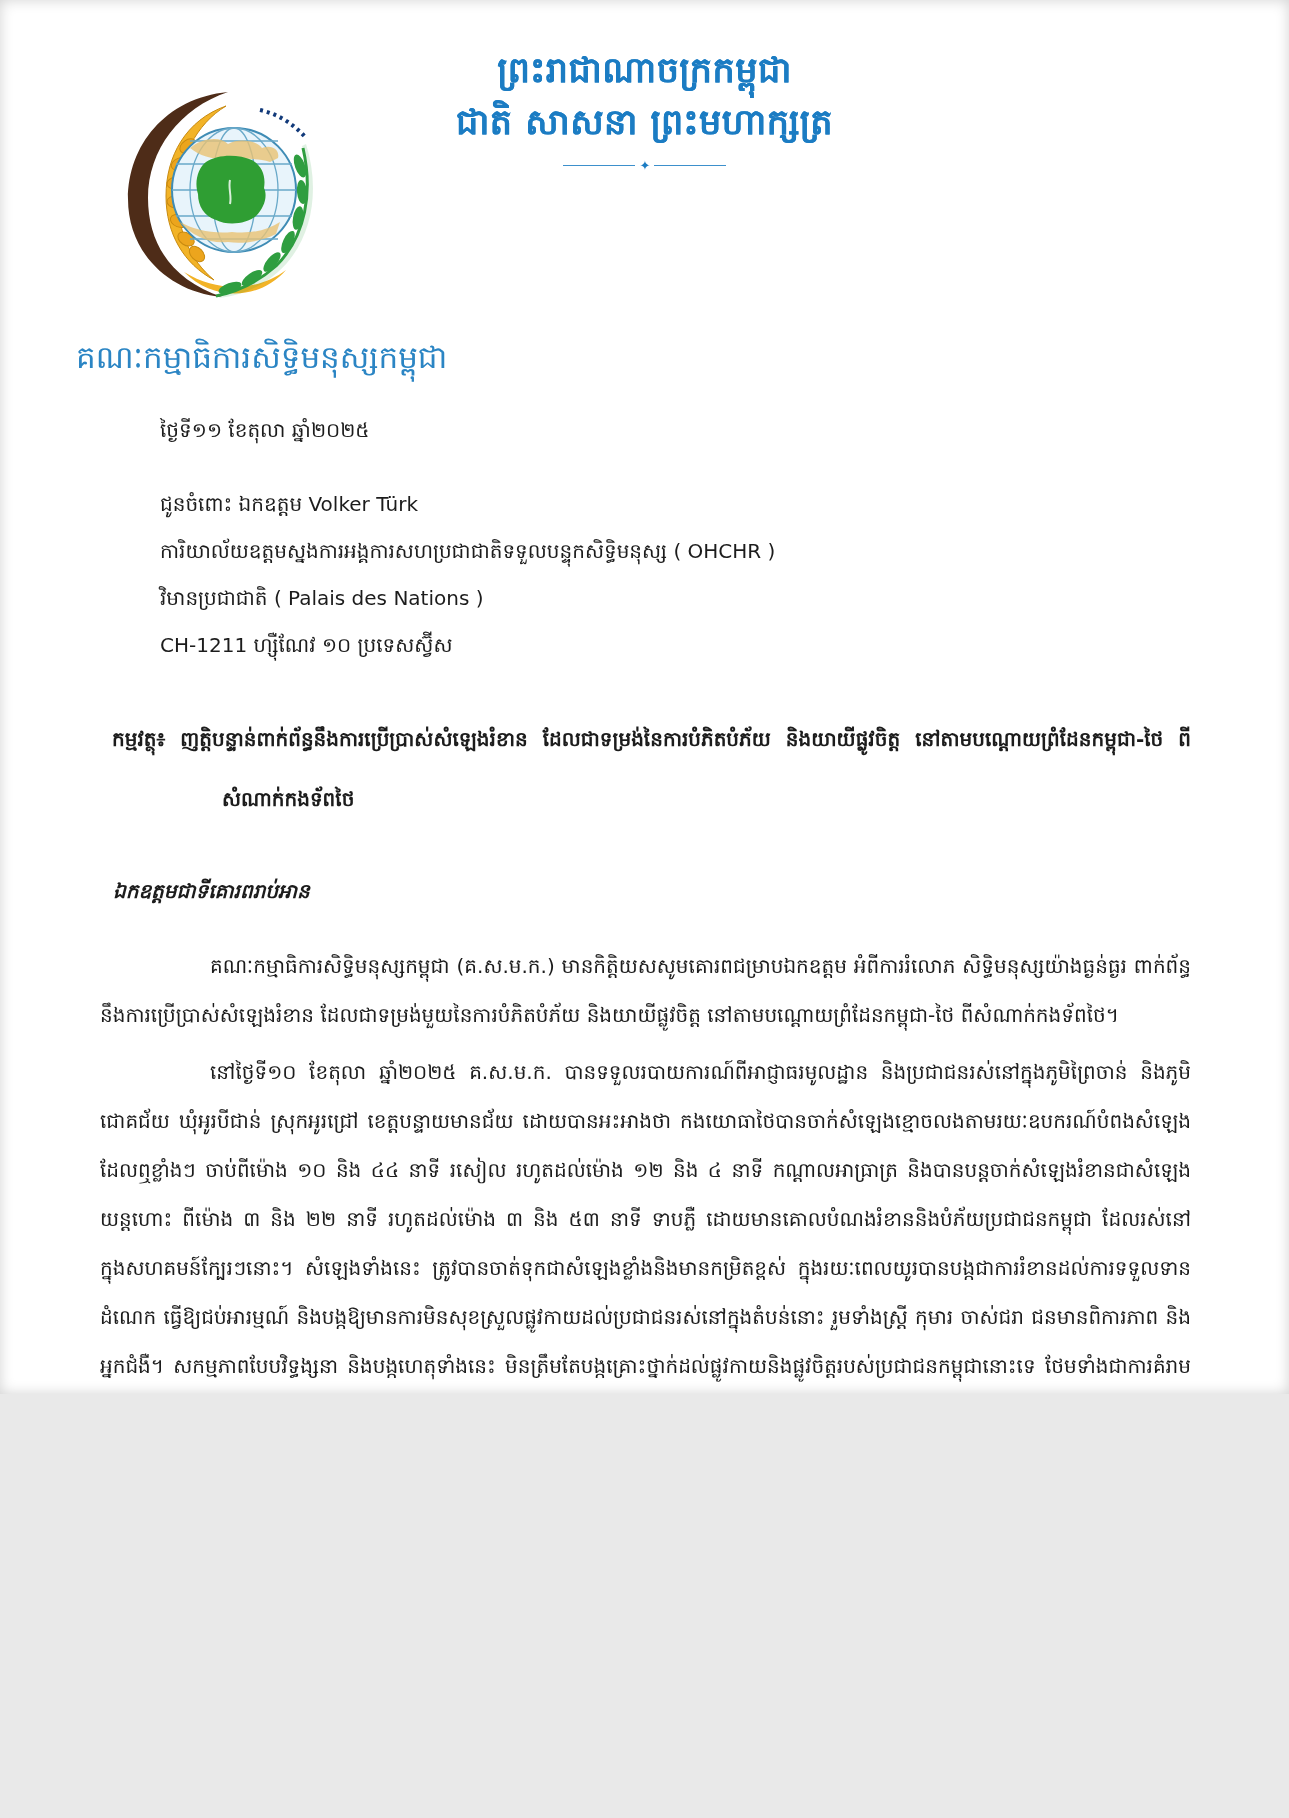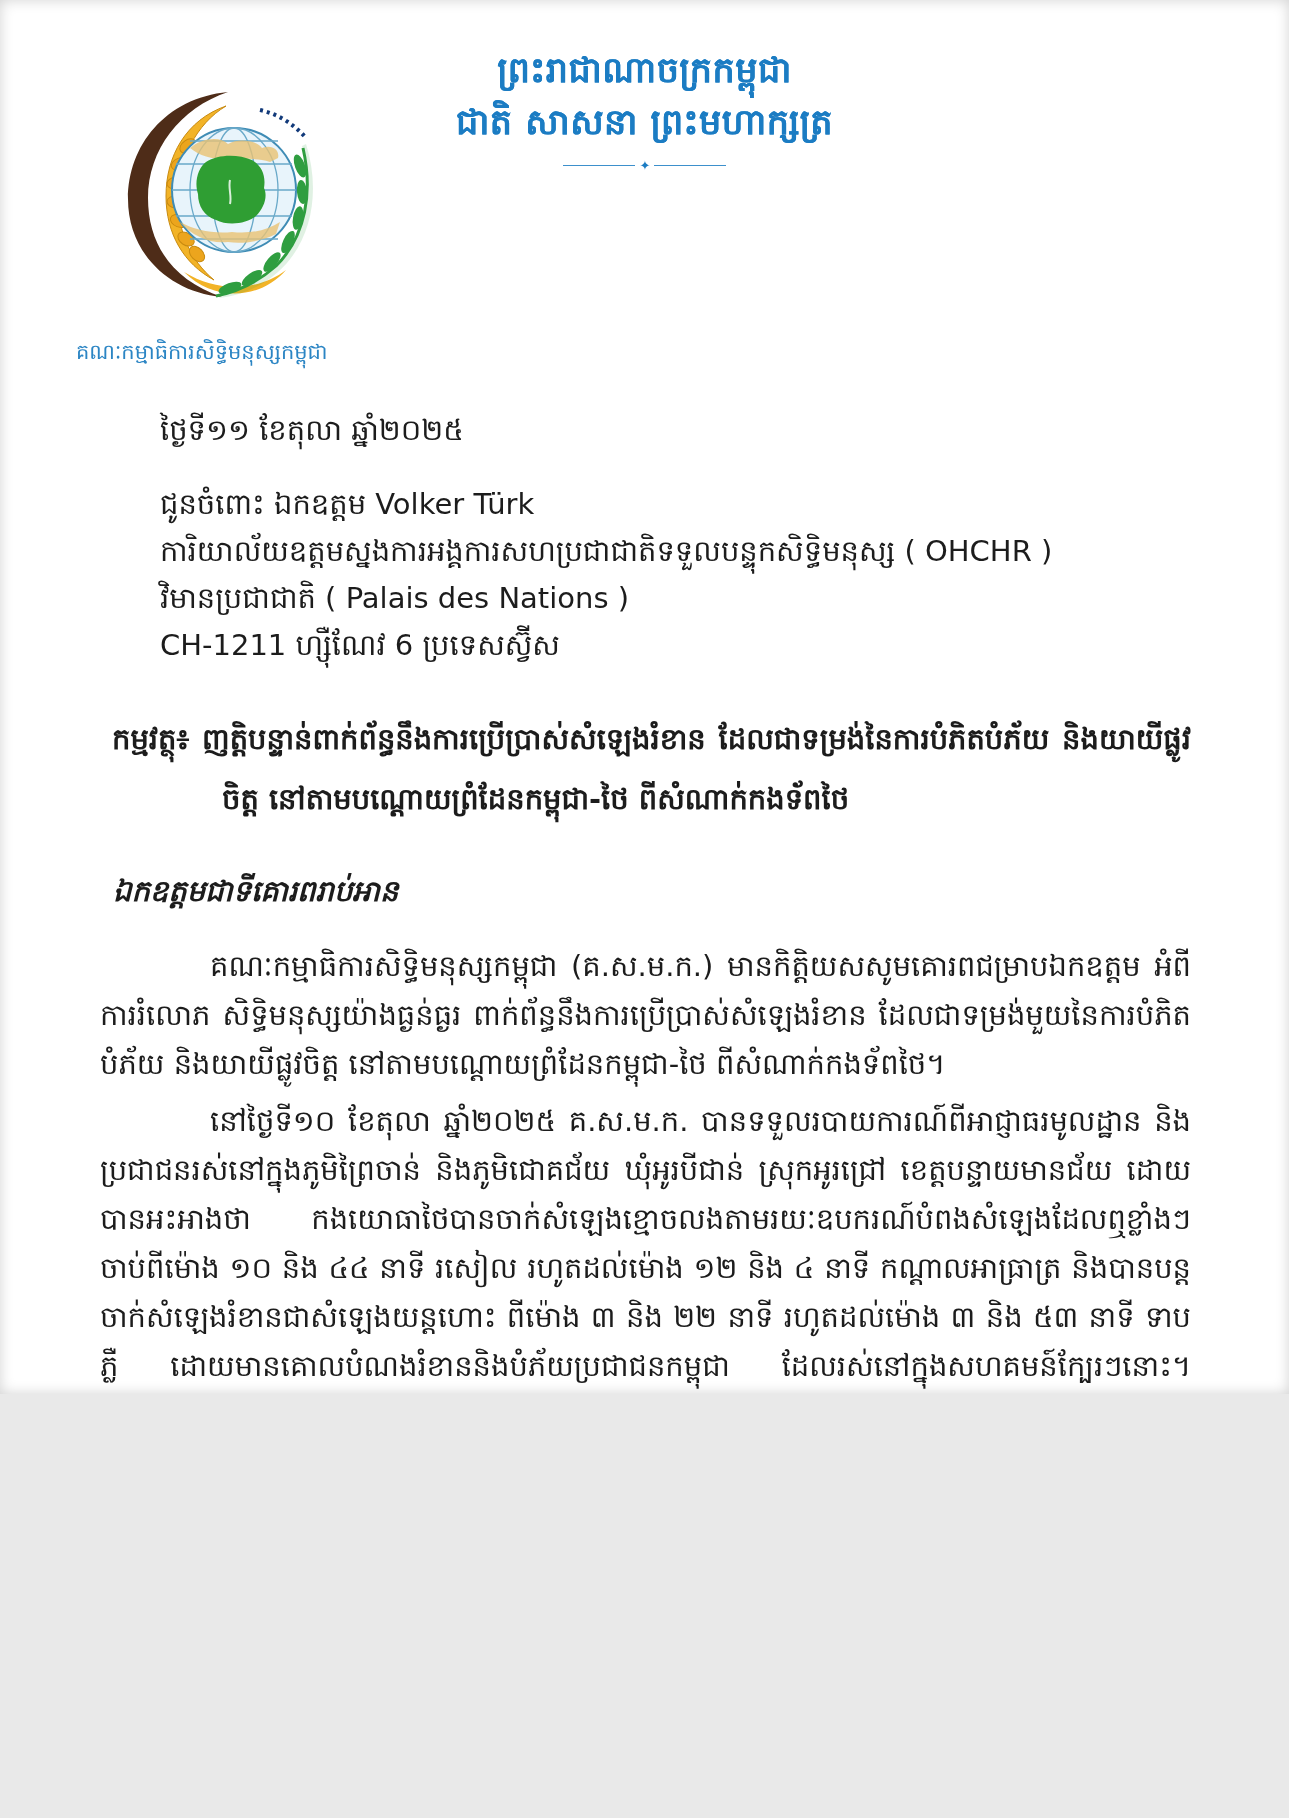--- a/index.html
+++ b/index.html
@@ -29,26 +29,26 @@
     display:flex;align-items:center;justify-content:center;
     color:#1b7cc3;
   }
   .ornament .line{width:72px;height:0;border-top:1.6px solid #1b7cc3;opacity:.85;}
   .ornament .knot{font-size:13px;margin:0 5px;letter-spacing:-1px;}
   
   .logo{position:absolute;top:84px;left:110px;width:212px;height:222px;}
   
   .org-name{
     position:absolute;top:338px;left:76px;
-    color:#2b85c4;font-size:21px;font-weight:500;
+    color:#2b85c4;font-size:31px;font-weight:500;
   }
   
   .letter{
     position:absolute;top:406px;left:100px;width:1091px;
-    font-size:29px;line-height:49px;
+    font-size:20px;line-height:49px;
   }
   .date-line{margin:0 0 26px 60px;}
   .recipient p{margin:0 0 0 60px;line-height:47px;}
   .subject{
     margin:40px 0 0 0;
     font-weight:700;
     line-height:60px;
     padding-left:122px;text-indent:-110px;
     text-align:justify;
   }
@@ -152,21 +152,21 @@
 
   <div class="org-name">គណៈកម្មាធិការសិទ្ធិមនុស្សកម្ពុជា</div>
 
   <div class="letter">
     <p class="date-line">ថ្ងៃទី១១ ខែតុលា ឆ្នាំ២០២៥</p>
 
     <div class="recipient">
       <p>ជូនចំពោះ ឯកឧត្តម Volker Türk</p>
       <p>ការិយាល័យឧត្តមស្នងការអង្គការសហប្រជាជាតិទទួលបន្ទុកសិទ្ធិមនុស្ស ( OHCHR )</p>
       <p>វិមានប្រជាជាតិ ( Palais des Nations )</p>
-      <p>CH-1211 ហ្ស៊ឺណែវ 6 ប្រទេសស្វ៊ីស</p>
+      <p>CH-1211 ហ្ស៊ឺណែវ ១០ ប្រទេសស្វ៊ីស</p>
     </div>
 
     <p class="subject"><span>កម្មវត្ថុ៖</span> <span>ញត្តិបន្ទាន់ពាក់ព័ន្ធនឹងការប្រើប្រាស់សំឡេងរំខាន ដែលជាទម្រង់នៃការបំភិតបំភ័យ និងយាយីផ្លូវចិត្ត នៅតាមបណ្ដោយព្រំដែនកម្ពុជា-ថៃ ពីសំណាក់កងទ័ពថៃ</span></p>
 
     <p class="salutation">ឯកឧត្តមជាទីគោរពរាប់អាន</p>
 
     <p class="body-par">គណៈកម្មាធិការសិទ្ធិមនុស្សកម្ពុជា (គ.ស.ម.ក.) មានកិត្តិយសសូមគោរពជម្រាបឯកឧត្តម អំពីការរំលោភ សិទ្ធិមនុស្សយ៉ាងធ្ងន់ធ្ងរ ពាក់ព័ន្ធនឹងការប្រើប្រាស់សំឡេងរំខាន ដែលជាទម្រង់មួយនៃការបំភិតបំភ័យ និងយាយីផ្លូវចិត្ត នៅតាមបណ្ដោយព្រំដែនកម្ពុជា-ថៃ ពីសំណាក់កងទ័ពថៃ។</p>
     <p class="body-par">នៅថ្ងៃទី១០ ខែតុលា ឆ្នាំ២០២៥ គ.ស.ម.ក. បានទទួលរបាយការណ៍ពីអាជ្ញាធរមូលដ្ឋាន និងប្រជាជនរស់នៅក្នុងភូមិព្រៃចាន់ និងភូមិជោគជ័យ ឃុំអូរបីជាន់ ស្រុកអូរជ្រៅ ខេត្តបន្ទាយមានជ័យ ដោយបានអះអាងថា កងយោធាថៃបានចាក់សំឡេងខ្មោចលងតាមរយៈឧបករណ៍បំពងសំឡេងដែលឮខ្លាំងៗ ចាប់ពីម៉ោង ១០ និង ៤៤ នាទី រសៀល រហូតដល់ម៉ោង ១២ និង ៤ នាទី កណ្តាលអាធ្រាត្រ និងបានបន្តចាក់សំឡេងរំខានជាសំឡេងយន្តហោះ ពីម៉ោង ៣ និង ២២ នាទី រហូតដល់ម៉ោង ៣ និង ៥៣ នាទី ទាបភ្លឺ ដោយមានគោលបំណងរំខាននិងបំភ័យប្រជាជនកម្ពុជា ដែលរស់នៅក្នុងសហគមន៍ក្បែរៗនោះ។ សំឡេងទាំងនេះ ត្រូវបានចាត់ទុកជាសំឡេងខ្លាំងនិងមានកម្រិតខ្ពស់ ក្នុងរយៈពេលយូរបានបង្កជាការរំខានដល់ការទទួលទានដំណេក ធ្វើឱ្យជប់អារម្មណ៍ និងបង្កឱ្យមានការមិនសុខស្រួលផ្លូវកាយដល់ប្រជាជនរស់នៅក្នុងតំបន់នោះ រួមទាំងស្ត្រី កុមារ ចាស់ជរា ជនមានពិការភាព និងអ្នកជំងឺ។ សកម្មភាពបែបវិទ្ធង្សនា និងបង្កហេតុទាំងនេះ មិនត្រឹមតែបង្កគ្រោះថ្នាក់ដល់ផ្លូវកាយនិងផ្លូវចិត្តរបស់ប្រជាជនកម្ពុជានោះទេ ថែមទាំងជាការគំរាមកំហែង និងបង្កើនភាពតានតឹងរវាងប្រទេសទាំងពីរទៀតផង។ សកម្មភាពទាំងនេះ មិនគួរមាន</p>
   </div>
 

